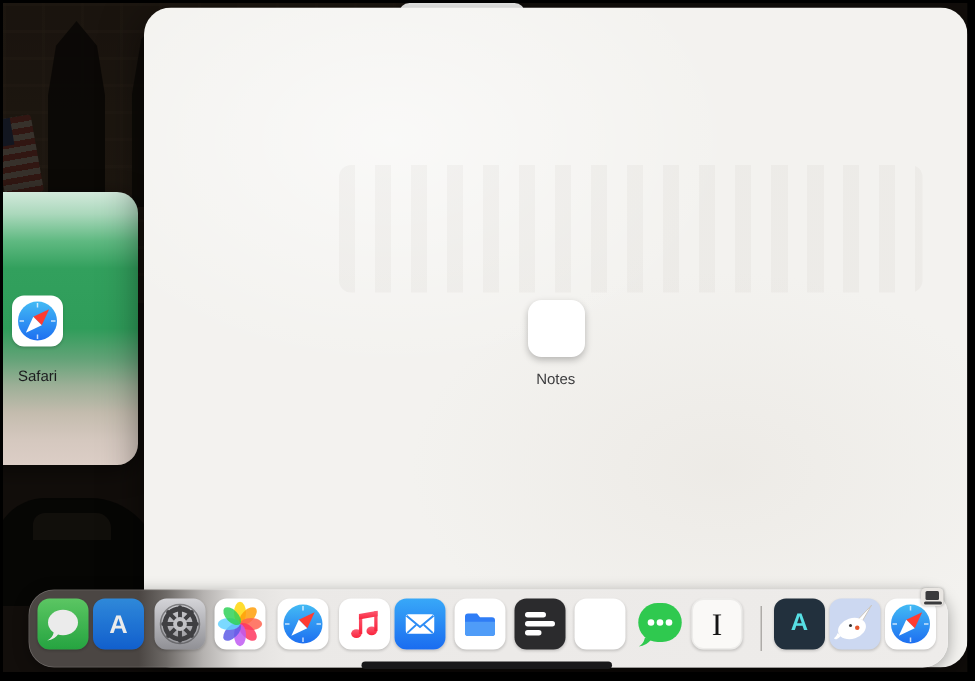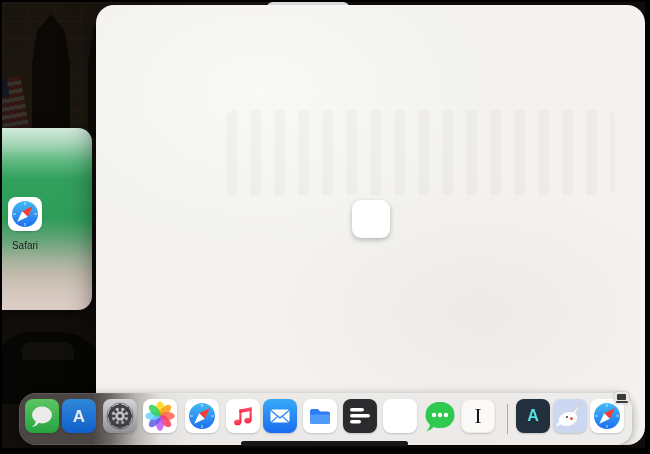--- a/index.html
+++ b/index.html
@@ -29,21 +29,21 @@
   
   .behind-card{position:absolute;left:266px;top:2px;width:84px;height:12px;background:#fbfbfa;
      border-radius:7px 7px 0 0;box-shadow:0 0 4px rgba(0,0,0,.4);}
 
   
   .split-pane{position:absolute;left:-16px;top:128px;width:108px;height:182px;border-radius:14px;
      background:linear-gradient(180deg,#d2e9db 0%,#abd8bc 8%,#5fb981 18%,#32a05d 28%,#2f9d5a 50%,
         #62a377 61%,#9daf97 71%,#c4bcae 81%,#d5c8bf 91%,#dccec6 100%);
      box-shadow:0 4px 16px rgba(0,0,0,.5);}
   .pane-app{position:absolute;left:24px;top:69px;width:34px;text-align:center;}
-  .pane-label{margin-top:5px;font-size:10px;color:#1b1c1e;white-space:nowrap;}
+  .pane-label{margin-top:10px;font-size:10px;color:#1b1c1e;white-space:nowrap;}
 
   
   .main-panel{position:absolute;left:96px;top:5px;width:549px;height:440px;border-radius:18px;
      background:
        radial-gradient(60% 50% at 30% 20%, rgba(255,255,255,.55), transparent 70%),
        radial-gradient(50% 40% at 70% 70%, rgba(226,221,214,.35), transparent 75%),
        #f3f2ef;
      box-shadow:0 8px 28px rgba(0,0,0,.55);}
   .main-panel::after{content:"";position:absolute;left:130px;right:30px;top:105px;height:85px;
      background:repeating-linear-gradient(90deg, rgba(120,108,96,.05) 0 11px, transparent 11px 24px);
@@ -154,20 +154,21 @@
     </div>
   </div>
 
   <div class="main-panel">
     <div class="center-app">
       <span class="notes-tile notes-big">
         <span class="band"></span>
         <span class="line"></span>
         <span class="line"></span>
       </span>
+      <div class="center-label">Notes</div>
     </div>
   </div>
 
   <div class="dock">
 
     <div class="dock-item dim" style="left:6px">
       <div class="tile t-msg">
         <svg width="34" height="34" viewBox="0 0 34 34">
           <ellipse cx="17" cy="16" rx="10" ry="8.5" fill="#fff"></ellipse>
           <path d="M11,22 Q10,26.5 6.5,28 Q11.5,27.5 14,23.5 Z" fill="#fff"></path>

